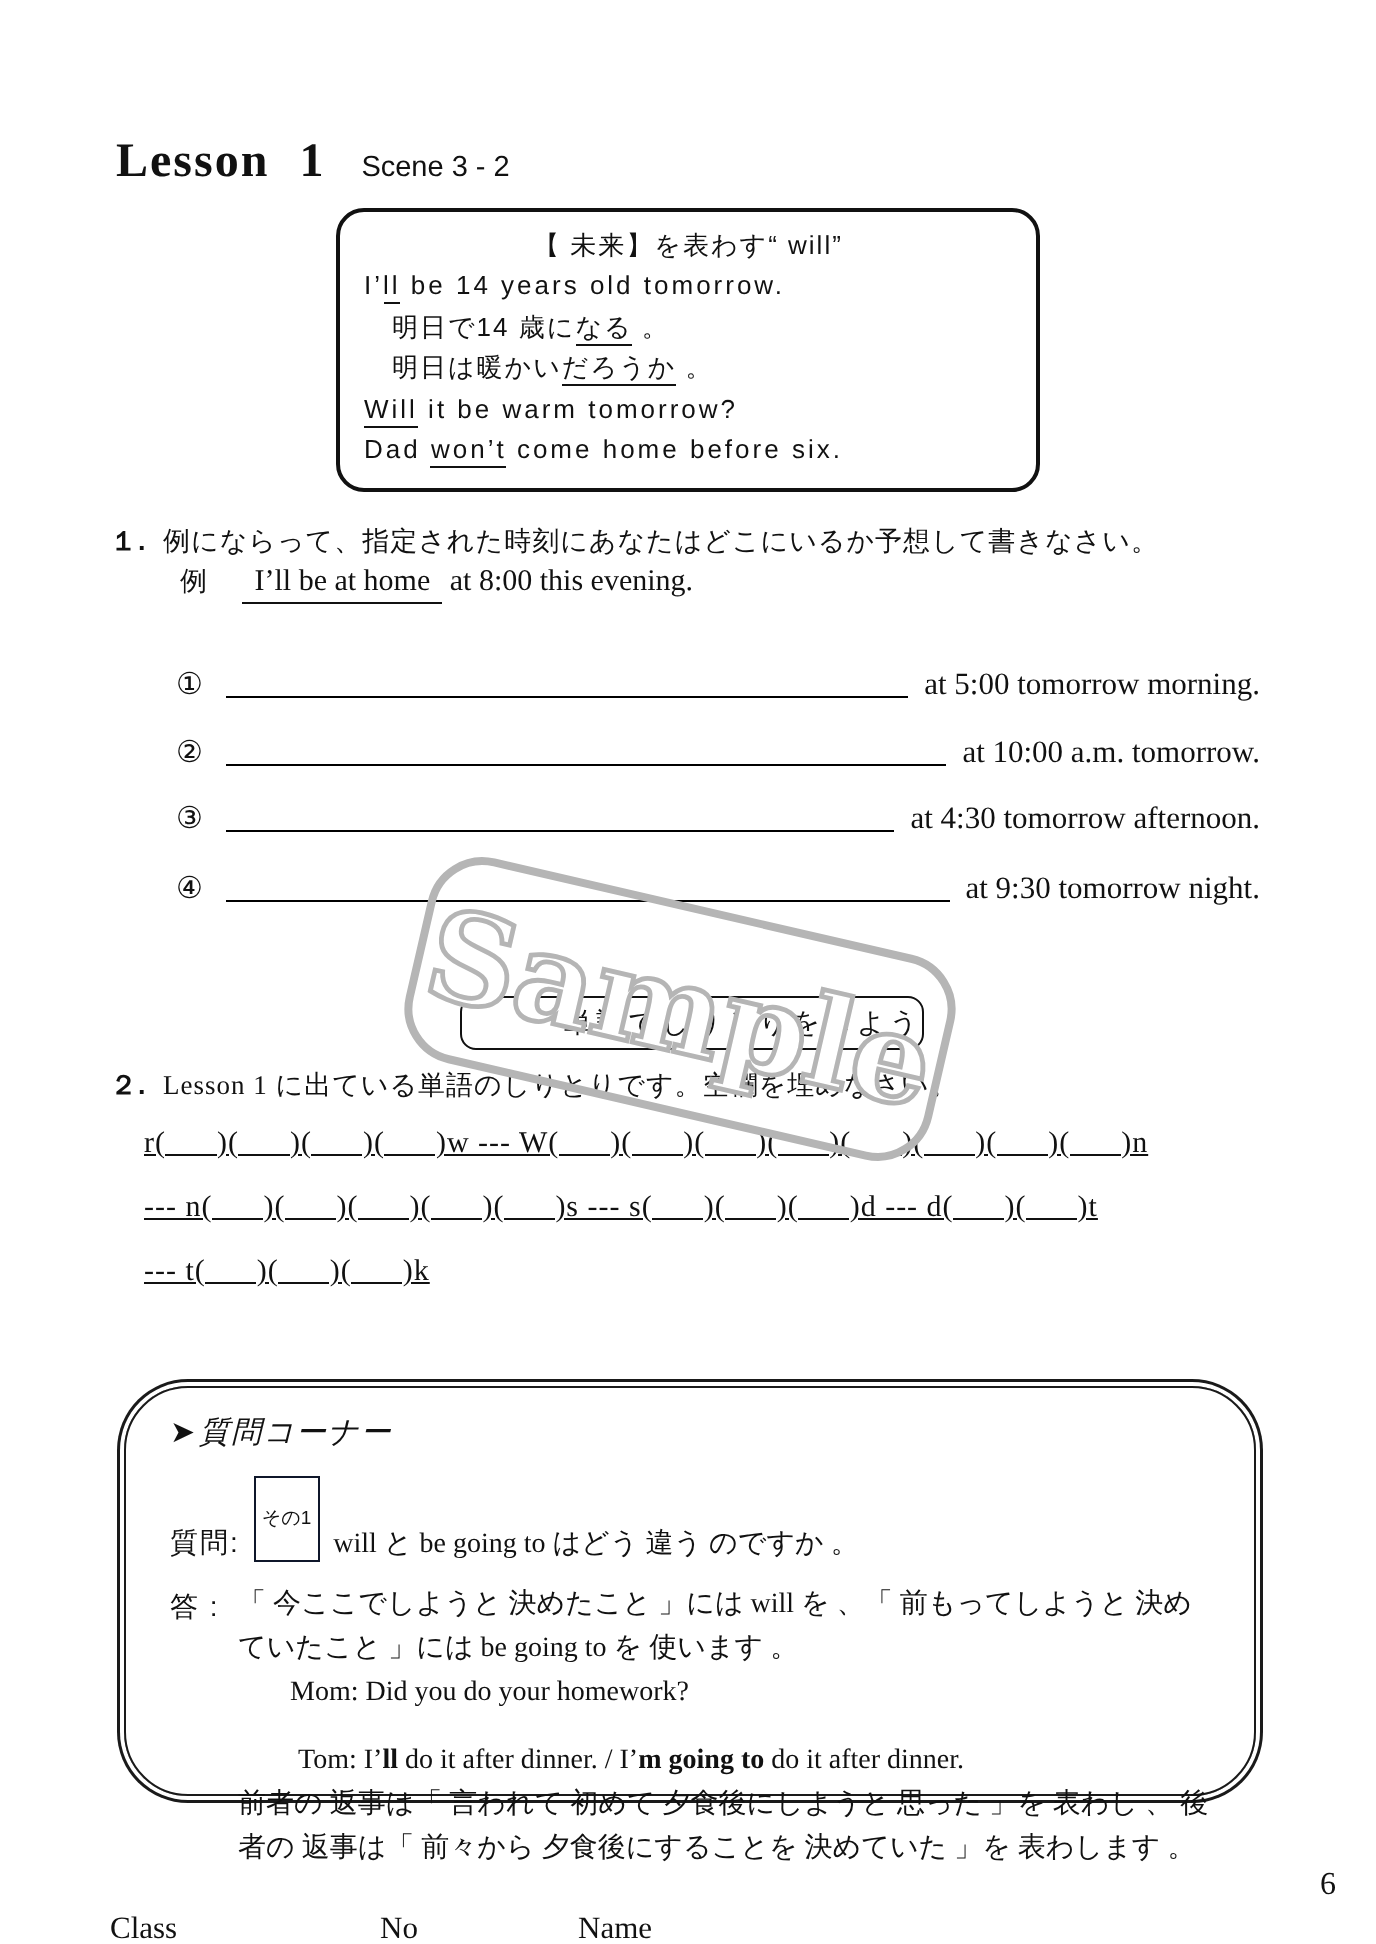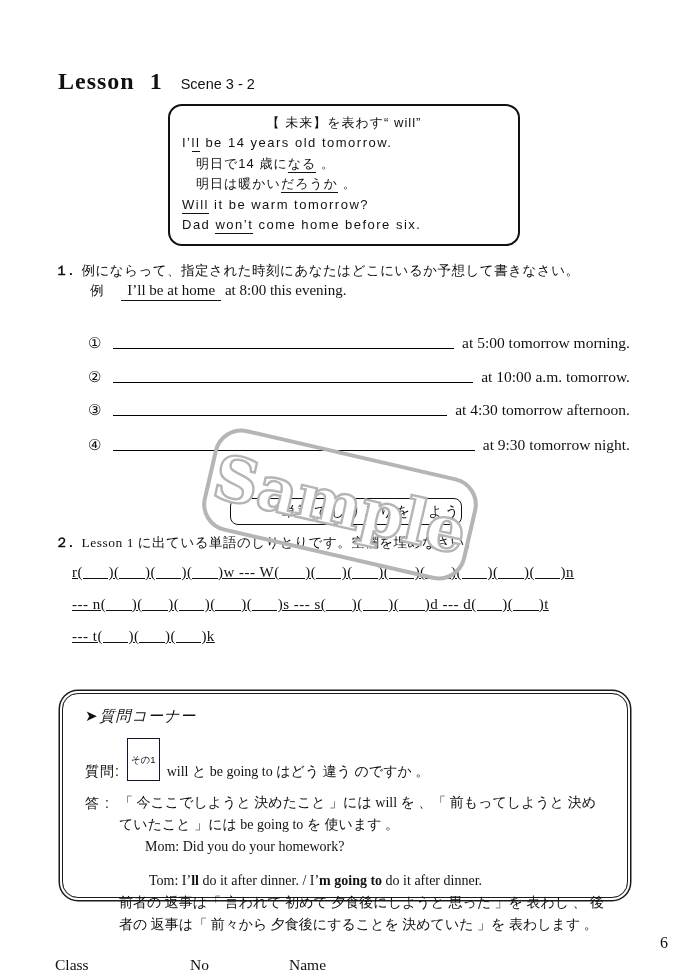--- a/index.html
+++ b/index.html
@@ -55,21 +55,21 @@
     font-size:14px;letter-spacing:2px;z-index:2;
   }
 
   
   .ex2-inst{position:absolute;left:55px;top:534px;font-size:13.5px;letter-spacing:0.5px;}
   .chain{position:absolute;left:72px;font-size:15px;white-space:pre;letter-spacing:0.5px;text-decoration:underline;}
 
   
   .qabox{
     position:absolute;left:62px;top:693px;width:566px;height:205px;
-    border:1.5px solid #1a1a1a;border-radius:16px;
+    border:1.5px solid #1a1a1a;border-radius:32px;
     box-shadow:0 0 0 2px #ffffff,0 0 0 3.5px #1a1a1a;
     box-sizing:border-box;padding:13px 22px 10px 22px;font-size:14px;
   }
   .qa-head{font-size:15px;}
   .qa-head .arrow{margin-right:2px;}
   .qa-head .ttl{font-style:italic;letter-spacing:1px;}
   .qa-q{margin-top:12px;display:flex;align-items:flex-end;gap:7px;}
   .qa-q .qlabel{letter-spacing:1px;}
   .badge{
     border:1px solid #0f172a;font-size:9.5px;padding:15px 3px;line-height:11px;

